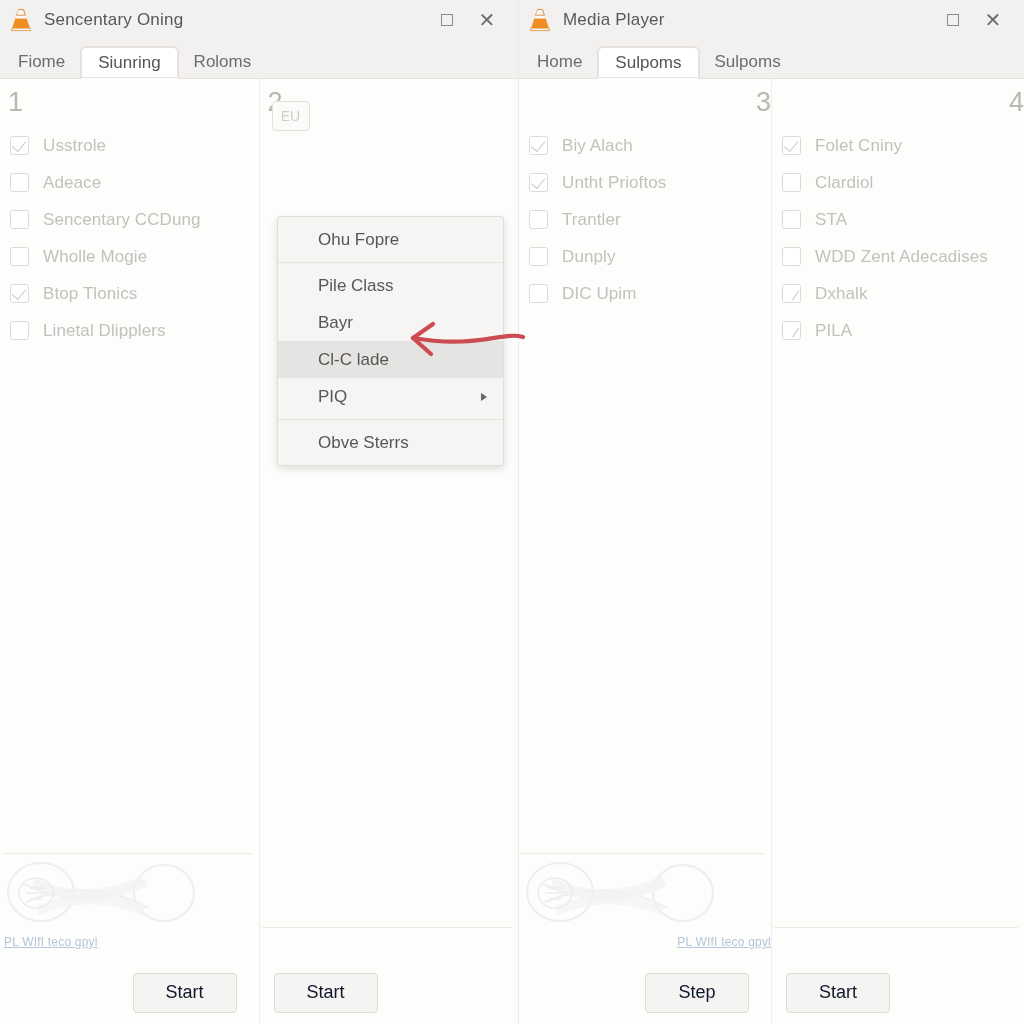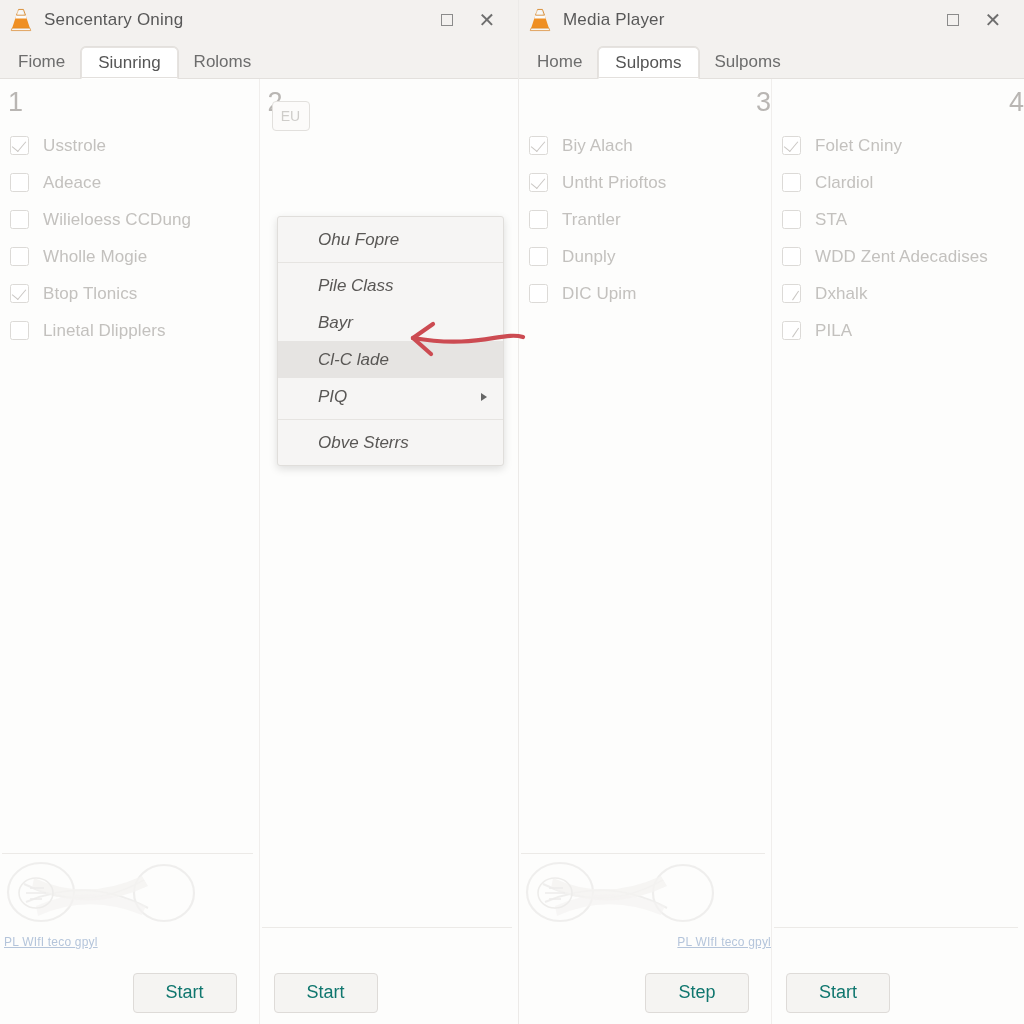--- a/index.html
+++ b/index.html
@@ -230,21 +230,21 @@
     align-items: center;
   }
   .btn-row.right-al  { justify-content: flex-end; padding-right: 22px; }
   .btn-row.left-al   { justify-content: flex-start; padding-left: 14px; }
   .push-btn {
     min-width: 104px;
     height: 40px;
     border: 1px solid #dedbd8;
     border-radius: 4px;
     background: #f5f4f2;
-    color: #0f766e;
+    color: #0f172a;
     font-size: 18px;
     font-family: "Liberation Sans", sans-serif;
     display: flex;
     align-items: center;
     justify-content: center;
     cursor: default;
     padding: 0 18px;
     margin-top: 11px;
   }
 
@@ -253,21 +253,20 @@
     position: absolute;
     left: 277px;
     top: 137px;
     width: 227px;
     background: #f6f5f4;
     border: 1px solid #e0dedb;
     border-radius: 3px;
     box-shadow: 0 3px 9px rgba(0,0,0,.13);
     padding: 4px 0;
     z-index: 40;
-    font-style: italic;
   }
   .ctx-item {
     height: 37px;
     display: flex;
     align-items: center;
     padding: 0 16px 0 40px;
     font-size: 17px;
     color: #595755;
     position: relative;
     cursor: default;
@@ -338,21 +337,21 @@
           <div class="chk-row">
             <span class="box checked"></span>
             <span class="chk-label">Usstrole</span>
           </div>
           <div class="chk-row">
             <span class="box"></span>
             <span class="chk-label">Adeace</span>
           </div>
           <div class="chk-row">
             <span class="box"></span>
-            <span class="chk-label">Wilieloess CCDung</span>
+            <span class="chk-label">Sencentary CCDung</span>
           </div>
           <div class="chk-row">
             <span class="box"></span>
             <span class="chk-label">Wholle Mogie</span>
           </div>
           <div class="chk-row">
             <span class="box checked"></span>
             <span class="chk-label">Btop Tlonics</span>
           </div>
           <div class="chk-row">

